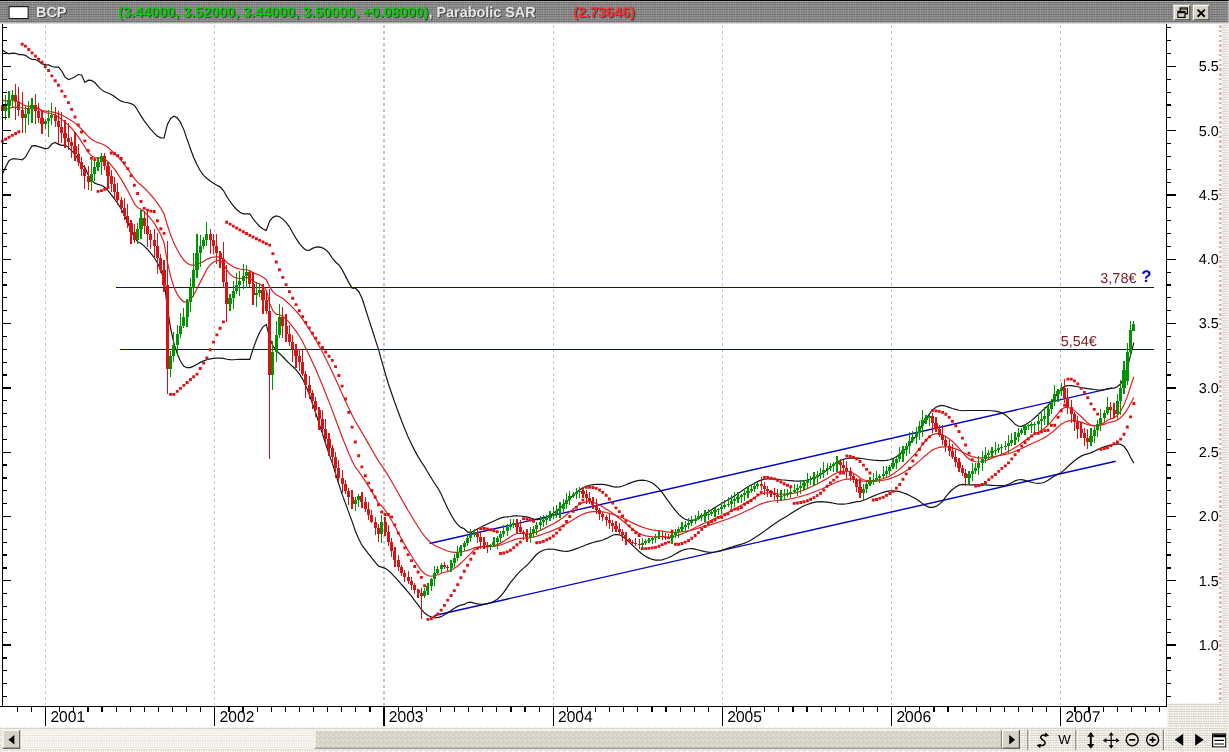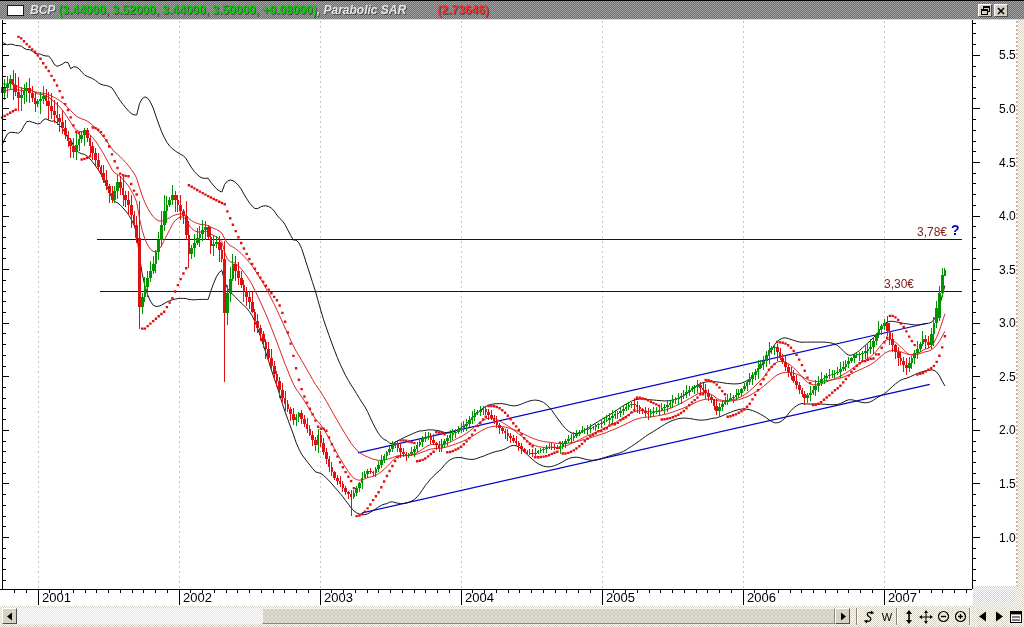--- a/index.html
+++ b/index.html
@@ -6,22 +6,22 @@
   *{box-sizing:border-box;}
   .window{position:relative;width:1024px;height:627px;background:#fff;overflow:hidden;
           font-family:"Liberation Sans",sans-serif;border-top:1px solid #000;}
   
   .titlebar{position:absolute;left:0;top:0;width:1024px;height:19px;
     background:repeating-conic-gradient(#a2a2a2 0 25%, #6f6f6f 0 50%) 0 0/2px 2px;
     border-bottom:1px solid #d8d8d8;}
   .win-icon{position:absolute;left:7px;top:4px;width:17px;height:11px;background:#fff;border:1px solid #1a1a1a;}
   .title{position:absolute;left:30px;top:0;height:19px;line-height:18px;font-size:12px;font-weight:bold;white-space:pre;
          text-shadow:1px 1px 0 rgba(0,0,0,.45);}
-  .t-sym,.t-sep,.t-ind{color:#e6e6e6;font-style:italic;}
-  .t-ohlc{color:#00d200;}
+  .t-sym,.t-sep,.t-ind{color:#e6e6e6;}
+  .t-ohlc{color:#00d200;margin-left:40px;}
   .t-indv{color:#ff2d2d;padding-left:28px;}
   .tb-btns{position:absolute;top:3px;right:16px;display:flex;gap:2px;}
   .tbb{width:14px;height:13px;padding:0;background:#d6d2c6;border:1px solid;
        border-color:#ffffff #4d4d4d #4d4d4d #ffffff;display:flex;align-items:center;justify-content:center;cursor:default;}
   
   #chart{position:absolute;left:0;top:19px;}
   .ann{position:absolute;color:#7f1d1d;font-size:12px;white-space:nowrap;}
   .ann-378{left:903px;top:224px;width:44px;text-align:right;}
   .ann-q{left:951px;top:221px;font-size:14px;font-weight:bold;color:#0000bb;}
   .ann-330{left:884px;top:276px;width:44px;}
@@ -313,21 +313,21 @@
         <line x1="919.25" y1="588" x2="919.25" y2="592" stroke="#000"></line>
         <line x1="931" y1="588" x2="931" y2="592" stroke="#000"></line>
         <line x1="942.75" y1="588" x2="942.75" y2="592" stroke="#000"></line>
         <line x1="954.5" y1="588" x2="954.5" y2="592" stroke="#000"></line>
         <line x1="966.25" y1="588" x2="966.25" y2="592" stroke="#000"></line>
       </g>
     </svg>
 
   <div class="ann ann-378">3,78€</div>
   <div class="ann ann-q">?</div>
-  <div class="ann ann-330">3,30€</div>
+  <div class="ann ann-330">5,54€</div>
 
   <div class="pink-dash"></div>
   <div class="right-frame"></div>
   <div class="corner-dither"></div>
 
   <div class="toolbar">
     <button class="sb-btn" style="left:2px">
       <svg width="8" height="9">
           <polygon points="6,0.5 1,4.5 6,8.5" fill="#000"></polygon>
         </svg>

